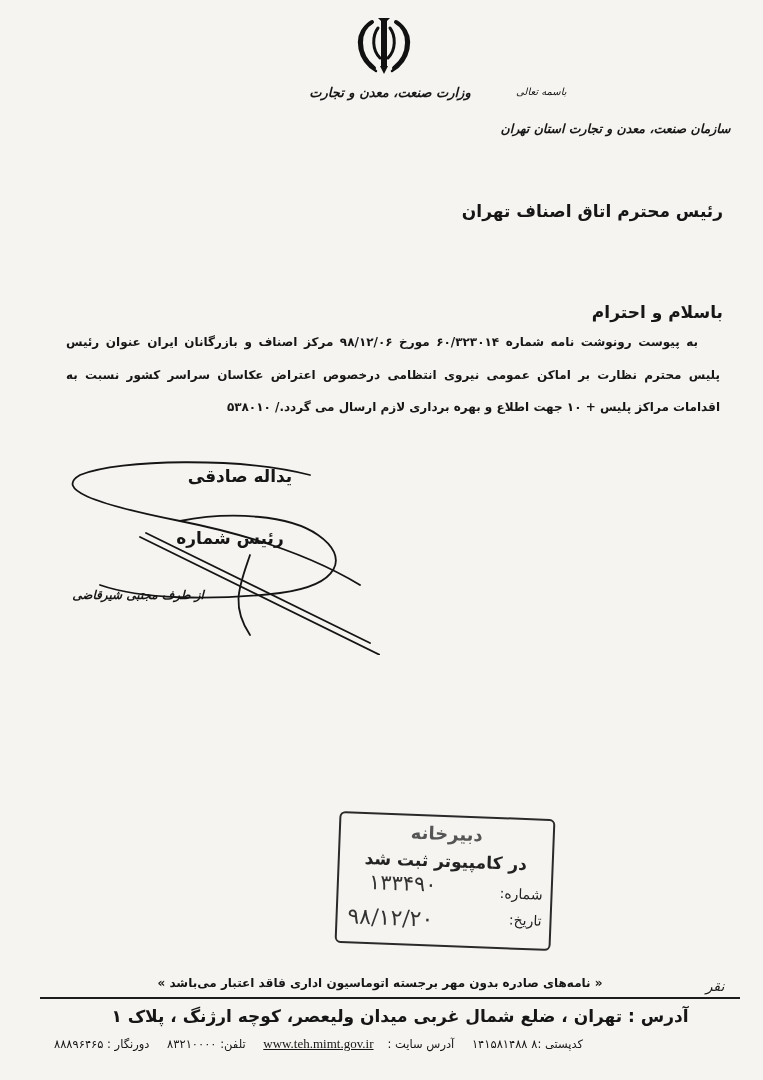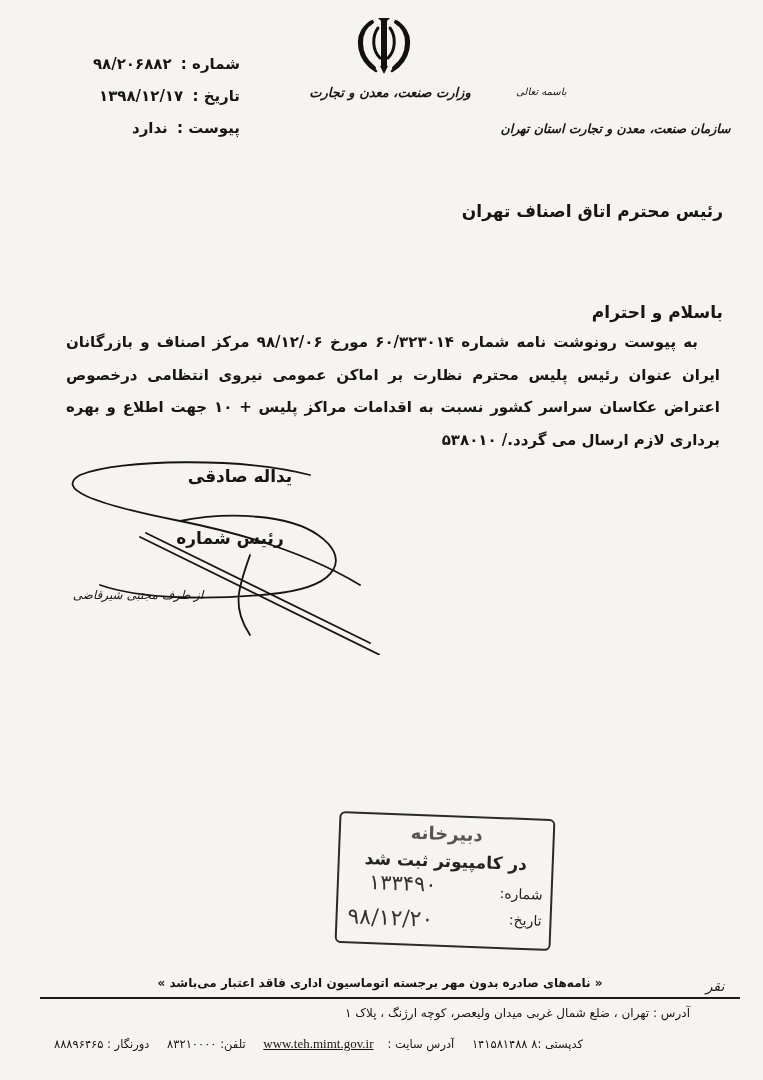--- a/index.html
+++ b/index.html
@@ -24,66 +24,52 @@
 
     
     .bism { left: 516px; top: 86px; width: 80px; text-align: left; direction: rtl; font-family: "DejaVu Serif", serif; font-style: italic; font-size: 10px; }
     .org { left: 488px; top: 121px; width: 255px; text-align: center; direction: rtl; font-family: "DejaVu Serif", serif; font-style: italic; font-weight: bold; font-size: 12.5px; }
 
     
     .recipient { right: 40px; top: 192px; width: 400px; text-align: right; direction: rtl; font-weight: bold; font-size: 17px; line-height: 38px; }
 
     
     .salute { right: 40px; top: 290px; width: 300px; text-align: right; direction: rtl; font-weight: bold; font-size: 17px; margin-top: 12px; }
-    .body { left: 66px; top: 326px; width: 654px; direction: rtl; text-align: justify; text-align-last: right; font-weight: bold; font-size: 15px; line-height: 32.5px; }
+    .body { left: 66px; top: 326px; width: 654px; direction: rtl; text-align: justify; text-align-last: right; font-weight: bold; font-size: 12px; line-height: 32.5px; }
     .body .indent { display: inline-block; width: 22px; }
 
     
     .sig-name { left: 150px; top: 466px; width: 180px; text-align: center; direction: rtl; font-weight: bold; font-size: 17px; }
     .sig-title { left: 150px; top: 528px; width: 160px; text-align: center; direction: rtl; font-weight: bold; font-size: 17px; }
     .sig-scribble { left: 60px; top: 455px; width: 320px; height: 200px; pointer-events: none; }
-    .sig-behalf { left: 68px; top: 588px; width: 140px; text-align: center; direction: rtl; font-family: "DejaVu Serif", serif; font-style: italic; font-weight: normal; font-size: 12px; }
+    .sig-behalf { left: 68px; top: 588px; width: 140px; text-align: center; direction: rtl; font-family: "DejaVu Serif", serif; font-style: italic; font-weight: bold; font-size: 12px; }
 
     
     .stamp { left: 337px; top: 815px; width: 212px; height: 128px; border: 2px solid #2a2a2a; border-radius: 6px; transform: rotate(2.2deg); direction: rtl; }
     .stamp .s1 { position: absolute; left: 0; right: 0; top: 6px; text-align: center; font-weight: bold; font-size: 18px; color: #555; letter-spacing: 1px; }
     .stamp .s2 { position: absolute; left: 0; right: 0; top: 34px; text-align: center; font-weight: bold; font-size: 17px; color: #222; }
     .stamp .s3 { position: absolute; right: 8px; top: 66px; font-size: 14px; color: #222; }
     .stamp .s4 { position: absolute; right: 8px; top: 92px; font-size: 14px; color: #222; }
     .stamp .num { position: absolute; left: 30px; top: 56px; font-size: 21px; color: #333; font-family: "DejaVu Serif", serif; letter-spacing: 1px; }
     .stamp .date { position: absolute; left: 10px; top: 90px; font-size: 22px; color: #333; font-family: "DejaVu Serif", serif; letter-spacing: 3px; direction: ltr; }
 
     
     .initials { left: 690px; top: 978px; width: 50px; text-align: center; font-family: "DejaVu Serif", serif; font-style: italic; font-size: 14px; }
     .notice { left: 120px; top: 976px; width: 520px; text-align: center; direction: rtl; font-weight: bold; font-size: 12px; }
     .footer-rule { left: 40px; top: 997px; width: 700px; height: 0; border-top: 2px solid #1c1c1c; }
-    .address { left: 110px; top: 1006px; width: 580px; direction: rtl; font-size: 12px; font-weight: normal; }
+    .address { left: 110px; top: 1006px; width: 580px; text-align: center; direction: rtl; font-size: 17px; font-weight: bold; }
     .contact { left: 40px; top: 1036px; width: 700px; direction: rtl; text-align: left; font-size: 11.5px; white-space: nowrap; }
     .contact span { margin-left: 14px; }
     .contact .site { text-decoration: underline; font-family: "Liberation Serif", serif; font-size: 13px; direction: ltr; unicode-bidi: embed; }
   </style>
 </head>
 <body>
 
 <div class="page">
 
-  <div class="abs meta">
-    <div class="row">
-      <span class="lab">شماره :</span>
-      <span>۹۸/۲۰۶۸۸۲</span>
-    </div>
-    <div class="row">
-      <span class="lab">تاریخ :</span>
-      <span>۱۳۹۸/۱۲/۱۷</span>
-    </div>
-    <div class="row">
-      <span class="lab">پیوست :</span>
-      <span>ندارد</span>
-    </div>
-  </div>
 
   <svg class="abs emblem" viewBox="0 0 64 62">
     <g fill="none" stroke="#111" stroke-width="4" stroke-linecap="round">
       <path d="M20 8 C6 16 4 40 22 54"></path>
       <path d="M14 12 C2 24 6 46 24 57" stroke-width="2.5"></path>
       <path d="M44 8 C58 16 60 40 42 54"></path>
       <path d="M50 12 C62 24 58 46 40 57" stroke-width="2.5"></path>
       <path d="M26 14 C20 22 20 36 28 44" stroke-width="3"></path>
       <path d="M38 14 C44 22 44 36 36 44" stroke-width="3"></path>
     </g>

